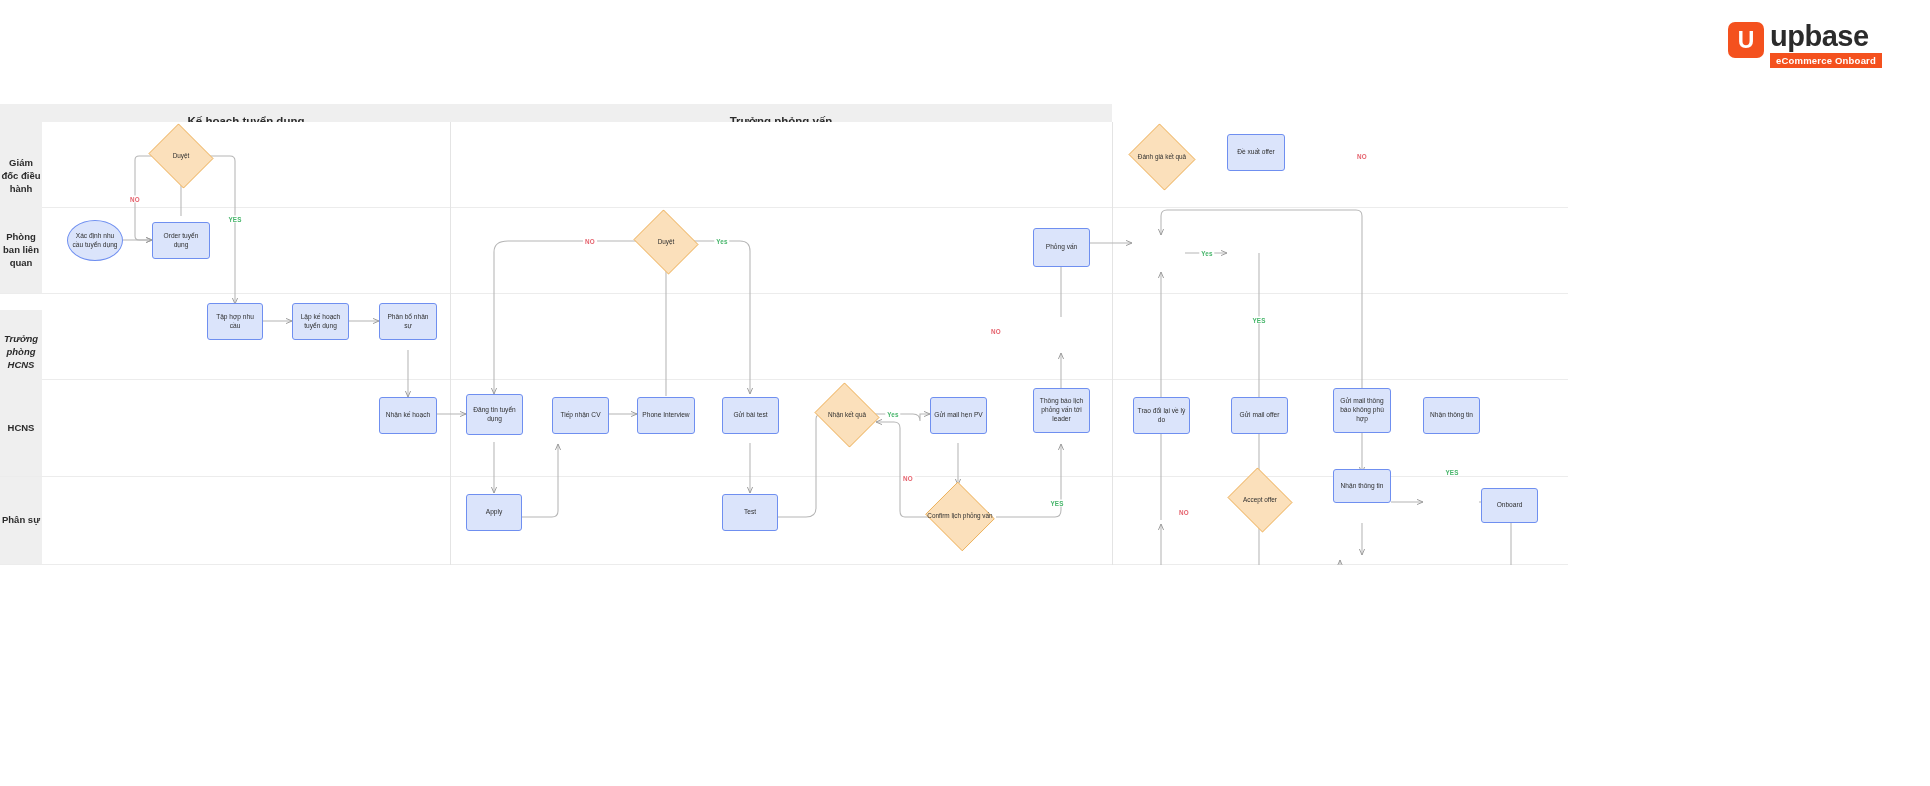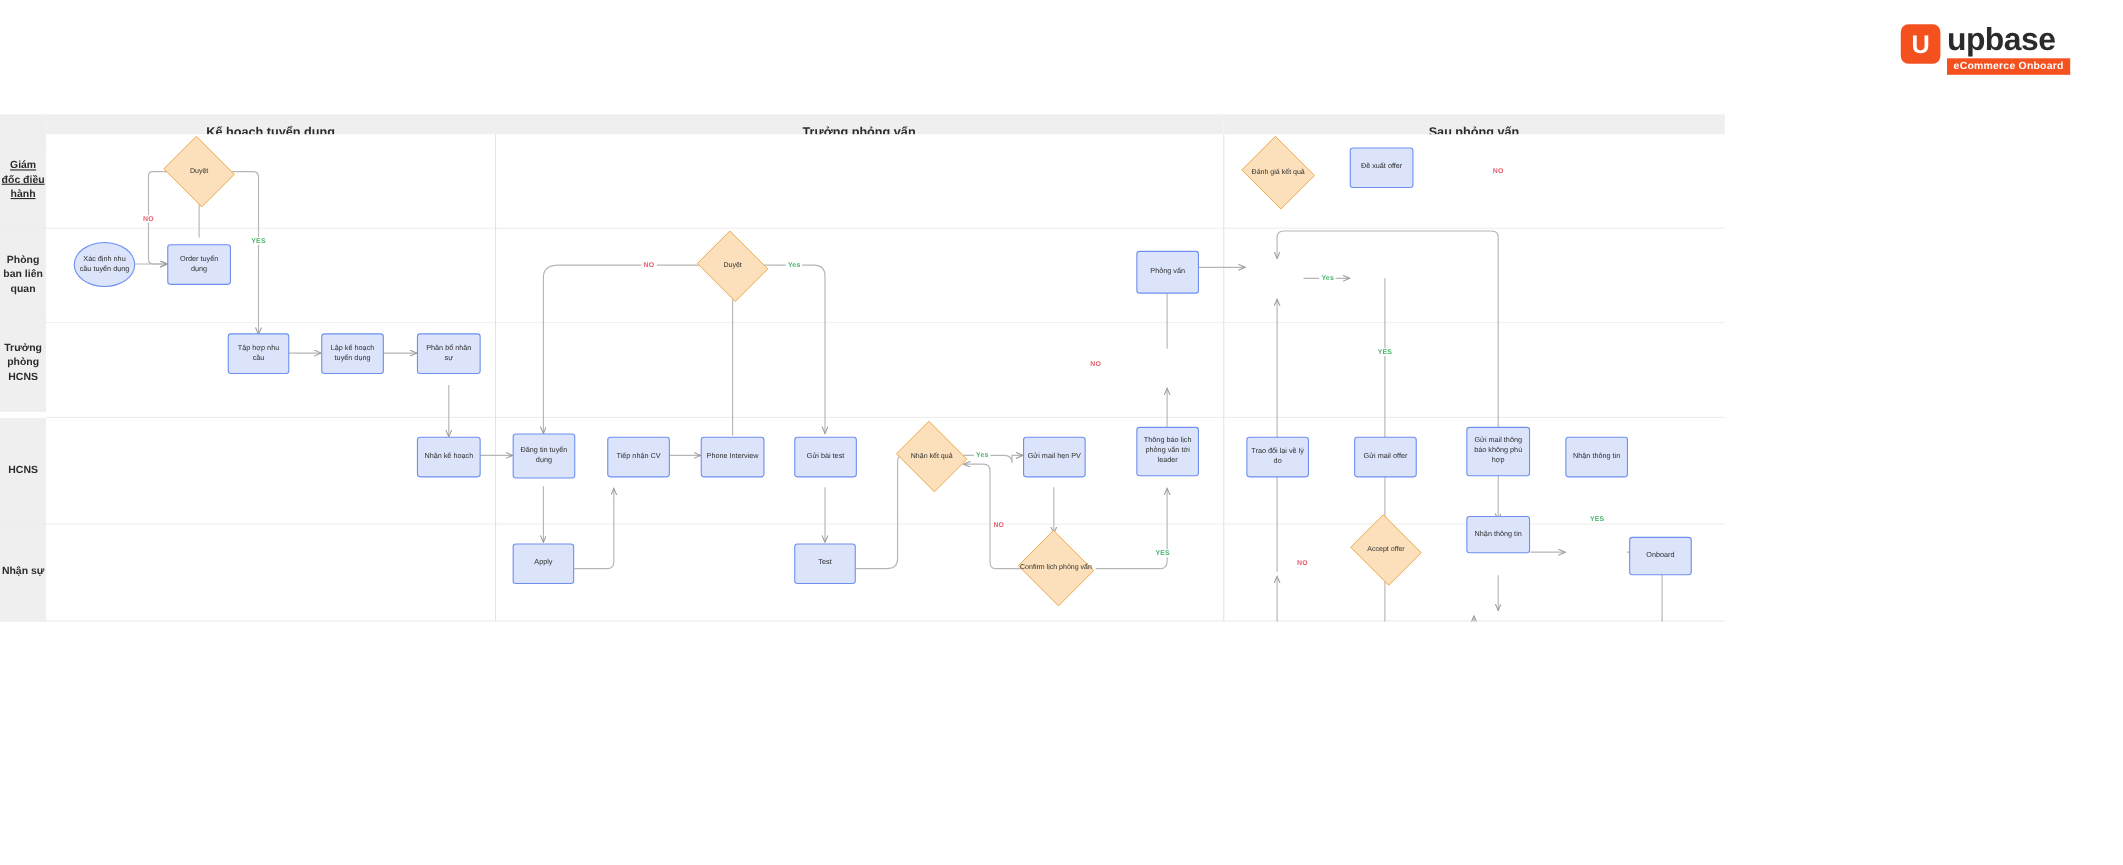--- a/index.html
+++ b/index.html
@@ -89,36 +89,35 @@
     <div id="logo-word">upbase</div>
     <div id="logo-tag">eCommerce Onboard</div>
   </div>
 
   <div id="board">
 
     <div class="hdr-row">
       <div class="hdr-corner"></div>
       <div class="phase" style="left:42px;width:408px;">Kế hoạch tuyển dụng</div>
       <div class="phase" style="left:450px;width:662px;">Trưởng phỏng vấn</div>
-      <div class="phase" style="left:1112px;width:456px;">Sau phỏng vấn</div>
-    </div>
-
-    <div class="lane-label" style="top:34px;height:86px;text-decoration:underline;">Giám đốc điều hành</div>
+    </div>
+
+    <div class="lane-label" style="top:46px;height:86px;">Giám đốc điều hành</div>
     <div class="lane-body" style="top:34px;height:86px;"></div>
 
     <div class="lane-label" style="top:120px;height:86px;">Phòng ban liên quan</div>
     <div class="lane-body" style="top:120px;height:86px;"></div>
 
-    <div class="lane-label" style="top:200px;height:86px;">Trưởng phòng HCNS</div>
+    <div class="lane-label" style="top:222px;height:86px;font-style:italic;">Trưởng phòng HCNS</div>
     <div class="lane-body" style="top:206px;height:86px;"></div>
 
     <div class="lane-label" style="top:292px;height:97px;">HCNS</div>
     <div class="lane-body" style="top:292px;height:97px;"></div>
 
-    <div class="lane-label" style="top:389px;height:88px;">Nhận sự</div>
+    <div class="lane-label" style="top:389px;height:88px;">Phân sự</div>
     <div class="lane-body" style="top:389px;height:88px;"></div>
 
     <div class="vsep" style="left:450px;"></div>
     <div class="vsep" style="left:1112px;"></div>
 
     <svg id="wires" viewBox="0 0 1568 477">
       <defs>
         <marker id="ah" markerWidth="7" markerHeight="7" refX="6" refY="2.6" orient="auto">
           <path d="M0,0 L6,2.6 L0,5.2" fill="none" stroke="#9a9a9a" stroke-width="0.9"></path>
         </marker>

